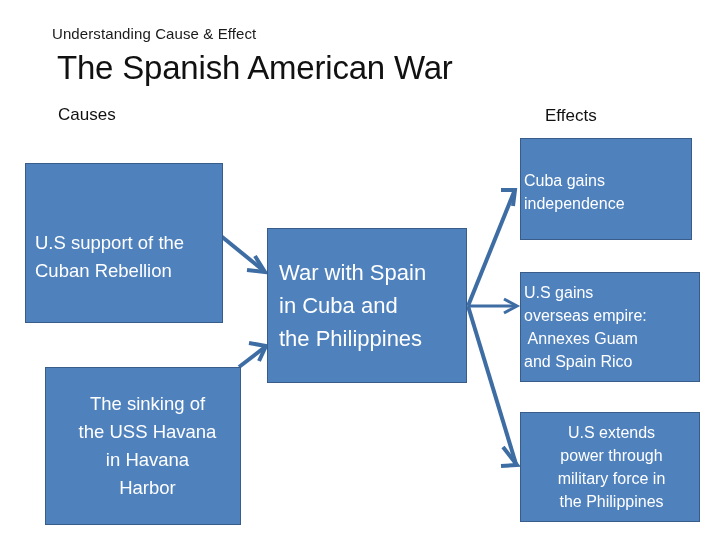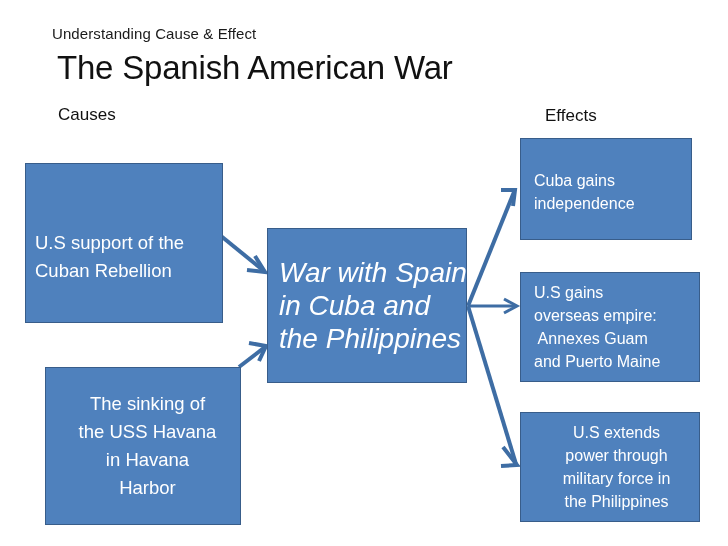--- a/index.html
+++ b/index.html
@@ -71,31 +71,30 @@
     line-height: 28px;
     padding: 0 0 0 9px;
   }
   #node-cause-1 { left: 25px; top: 163px; width: 198px; height: 160px; }
   #node-cause-1 .stack { margin-top: 28px; }
   #node-cause-2 { left: 45px; top: 367px; width: 196px; height: 158px; text-align: center; }
 
   
   #node-center {
     left: 267px; top: 228px; width: 200px; height: 155px;
-    font-size: 28px;
+    font-size: 22px;
     line-height: 33px;
     padding: 0 0 0 11px;
-    font-style: italic;
   }
 
   
   .node.effect {
     font-size: 16px;
     line-height: 23px;
-    padding: 0 0 0 13px;
+    padding: 0 0 0 3px;
   }
   #node-effect-1 { left: 520px; top: 138px; width: 172px; height: 102px; }
   #node-effect-1 .stack { margin-top: 6px; }
   #node-effect-2 { left: 520px; top: 272px; width: 180px; height: 110px; }
   #node-effect-3 { left: 520px; top: 412px; width: 180px; height: 110px; text-align: center; }
 
   
   #connectors {
     position: absolute;
     left: 0; top: 0;
@@ -188,21 +187,21 @@
       <span class="line">Cuba gains</span>
       <span class="line">independence</span>
     </div>
   </div>
 
   <div class="node effect" id="node-effect-2">
     <div class="stack">
       <span class="line">U.S gains</span>
       <span class="line">overseas empire:</span>
       <span class="line"> Annexes Guam</span>
-      <span class="line">and Puerto Maine</span>
+      <span class="line">and Spain Rico</span>
     </div>
   </div>
 
   <div class="node effect" id="node-effect-3">
     <div class="stack">
       <span class="line">U.S extends</span>
       <span class="line">power through</span>
       <span class="line">military force in</span>
       <span class="line">the Philippines</span>
     </div>

